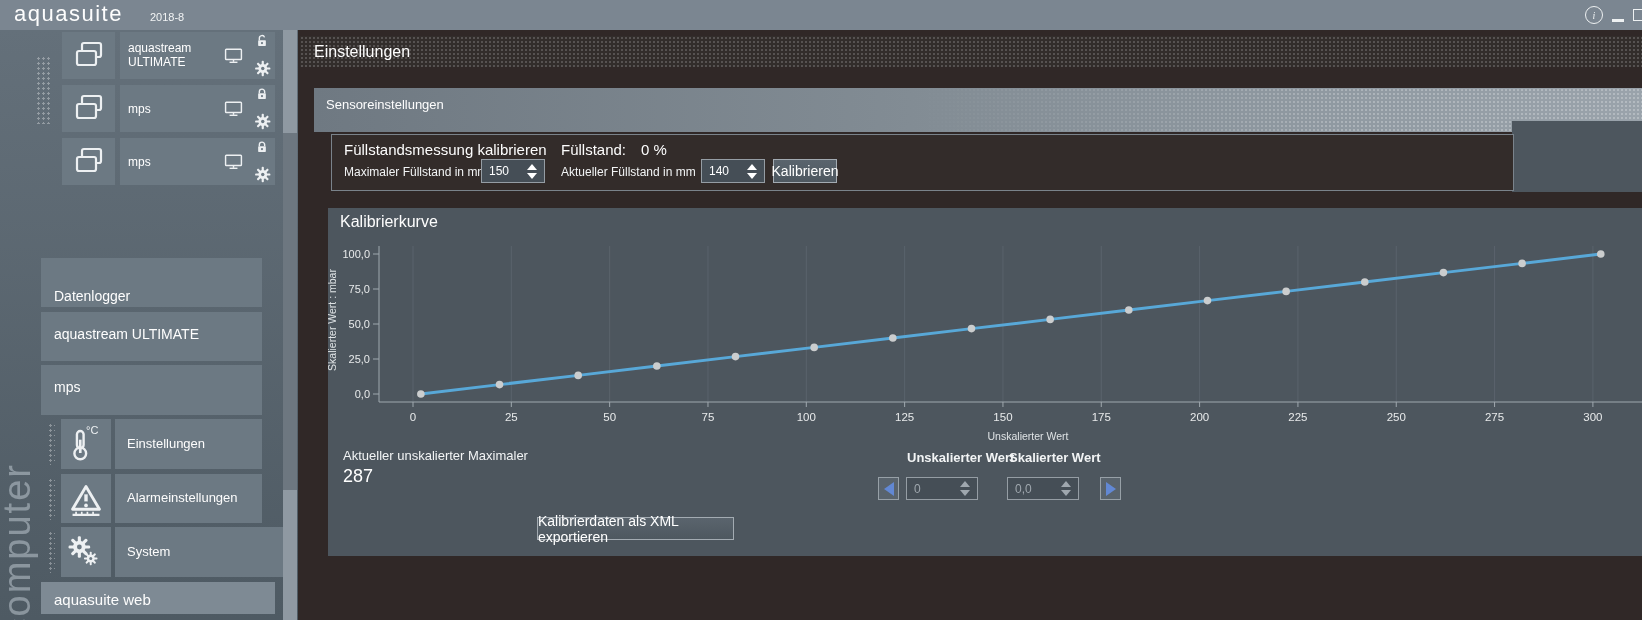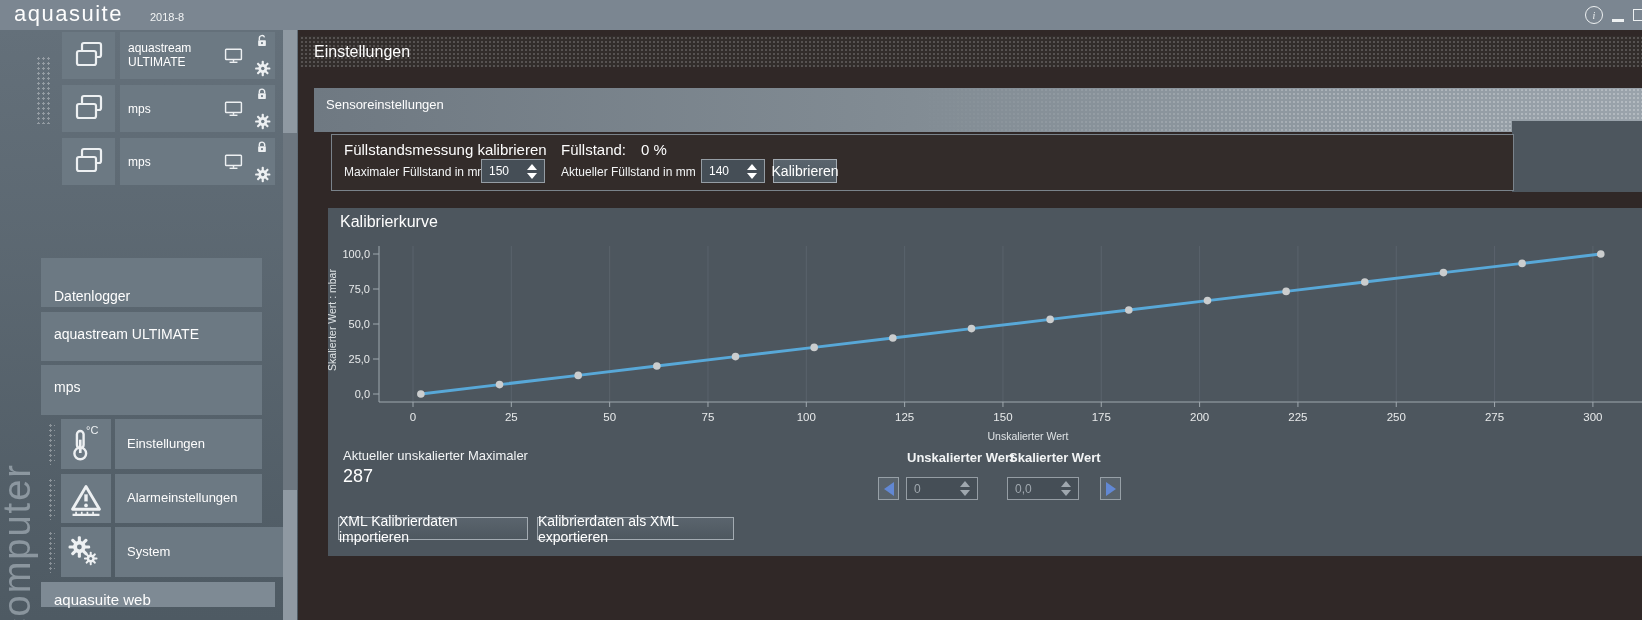--- a/index.html
+++ b/index.html
@@ -233,21 +233,21 @@
           <use href="#sym-gear"></use>
         </svg>
       <svg class="abs" style="left:22px;top:24px;" width="15" height="15">
           <use href="#sym-gear"></use>
         </svg>
     </div>
     <div class="tile" style="left:115px;top:497px;width:147px;height:50px;padding-left:25px;">
       <div class="sublabel abs" style="left:12px;top:17px;">System</div>
     </div>
 
-    <div class="tile webtile" style="left:41px;top:552px;width:234px;height:25px;">
+    <div class="tile webtile" style="left:41px;top:552px;width:234px;height:32px;">
       <div class="abs" style="left:13px;top:9px;font-size:15px;color:#fdfdfd;">aquasuite web</div>
     </div>
   </div>
 
   <div class="abs scrolltrack">
     <div class="scrollthumb"></div>
   </div>
 
   <div class="abs main-bg"></div>
 
@@ -379,17 +379,16 @@
       <span class="spin-val">0,0</span>
       <span class="spin-arrows">
           <i class="tri-up"></i>
           <i class="tri-down"></i>
         </span>
     </div>
     <div class="navbtn" style="left:772px;">
         <i class="tri-right"></i>
       </div>
 
-    <div class="btn" style="left:10px;top:309px;width:190px;height:23px;">XML Kalibrierdaten importieren</div>
     <div class="btn" style="left:209px;top:309px;width:197px;height:23px;">Kalibrierdaten als XML exportieren</div>
   </div>
 
 </div>
 
 </body></html>

